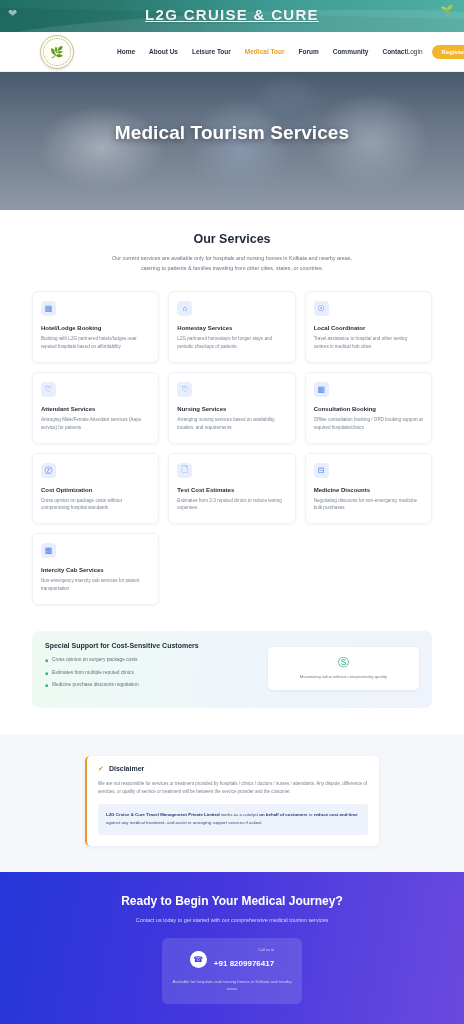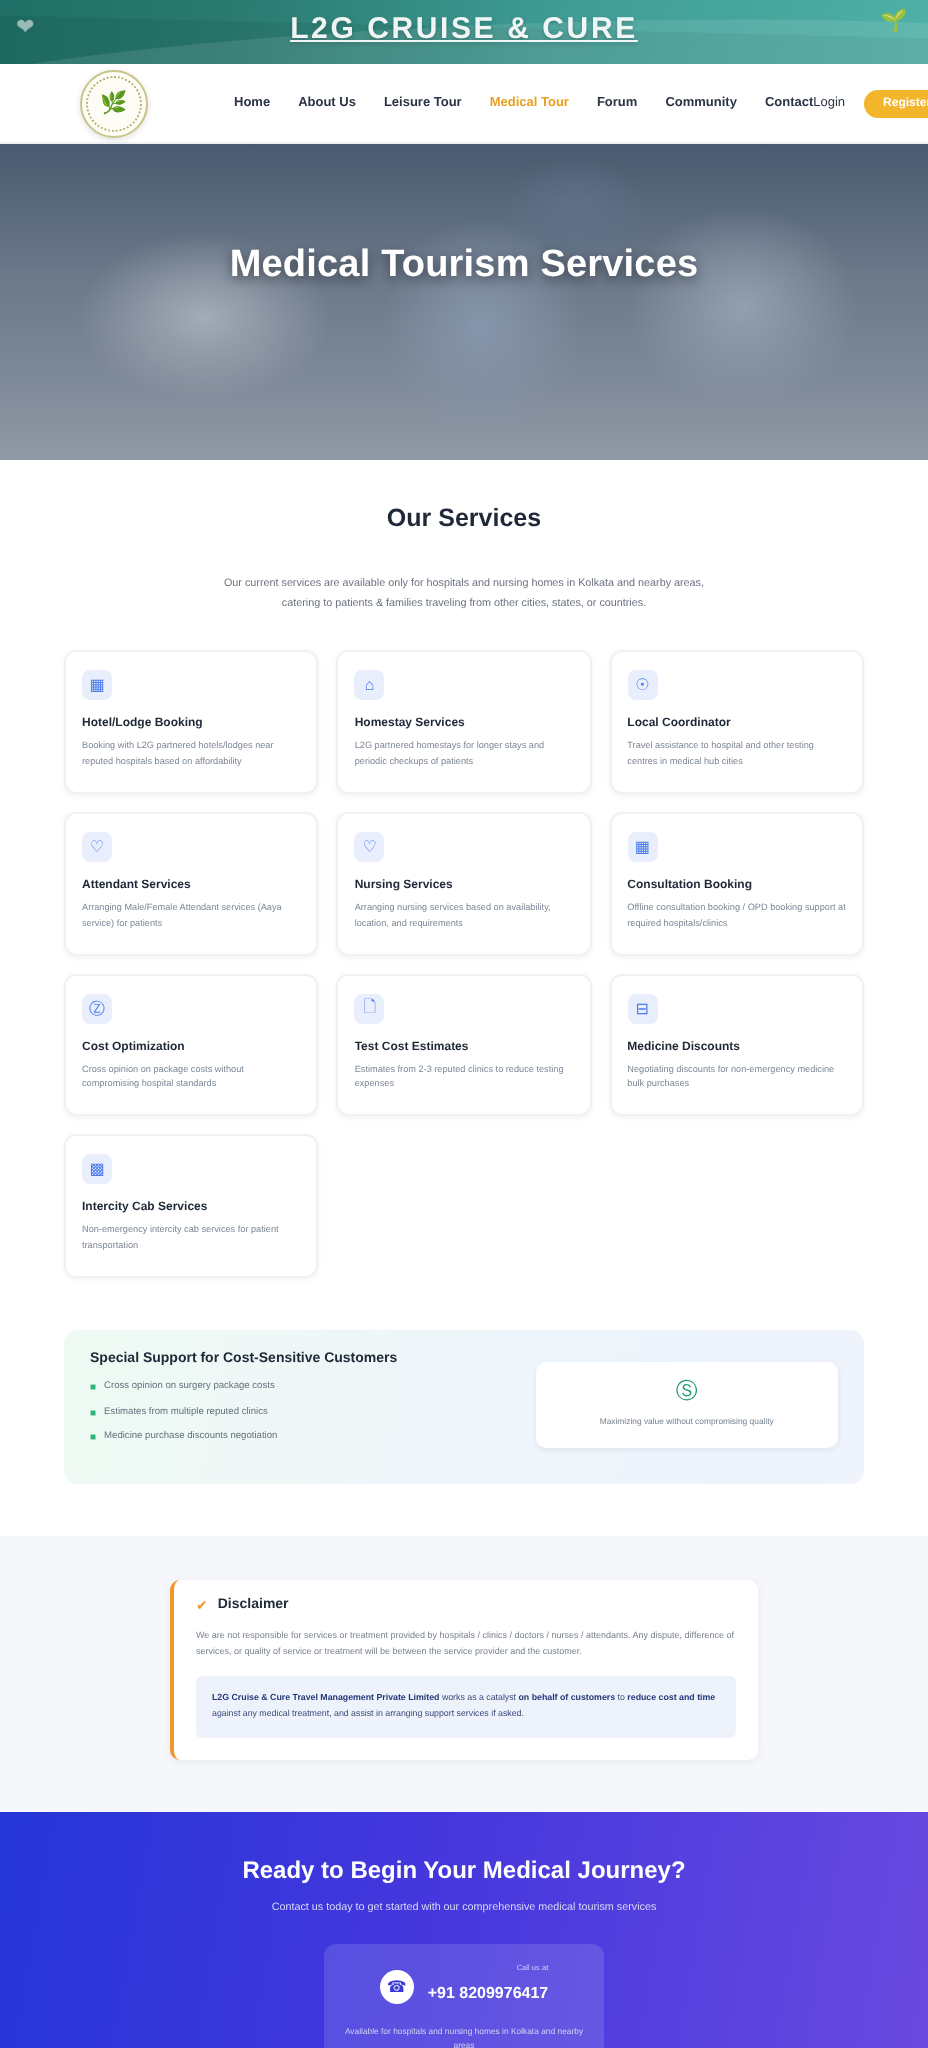--- a/index.html
+++ b/index.html
@@ -126,21 +126,21 @@
     font-weight: 700;
     border: none;
     border-radius: 10px;
     padding: 4px 10px;
     cursor: pointer;
   }
 
   
   .hero {
     position: relative;
-    height: 158px;
+    height: 138px;
     overflow: hidden;
     background: linear-gradient(180deg,#6a7d92 0%, #8b9aab 45%, #9eabb9 100%);
   }
   .hero .photo {
     position: absolute; inset: 0;
     background:
       radial-gradient(ellipse 90px 60px at 22% 55%, #dfe6ef 0%, rgba(223,230,239,0) 70%),
       radial-gradient(ellipse 70px 75px at 52% 58%, #b6c7dd 0%, rgba(182,199,221,0) 72%),
       radial-gradient(ellipse 80px 70px at 80% 52%, #c9d5e3 0%, rgba(201,213,227,0) 72%),
       radial-gradient(ellipse 55px 40px at 62% 22%, #7f93ab 0%, rgba(127,147,171,0) 70%),
@@ -159,21 +159,21 @@
     text-shadow: 0 2px 6px rgba(0,0,0,0.45);
   }
 
   
   .services { background: #ffffff; padding: 22px 0 16px; }
   .sec-title {
     text-align: center;
     font-size: 12.5px;
     font-weight: 700;
     color: #1f2937;
-    margin-bottom: 21px;
+    margin-bottom: 7px;
   }
   .sec-sub {
     text-align: center;
     font-size: 5.4px;
     line-height: 1.85;
     color: #6b7280;
     max-width: 250px;
     margin: 0 auto;
   }
   .cards-grid {

